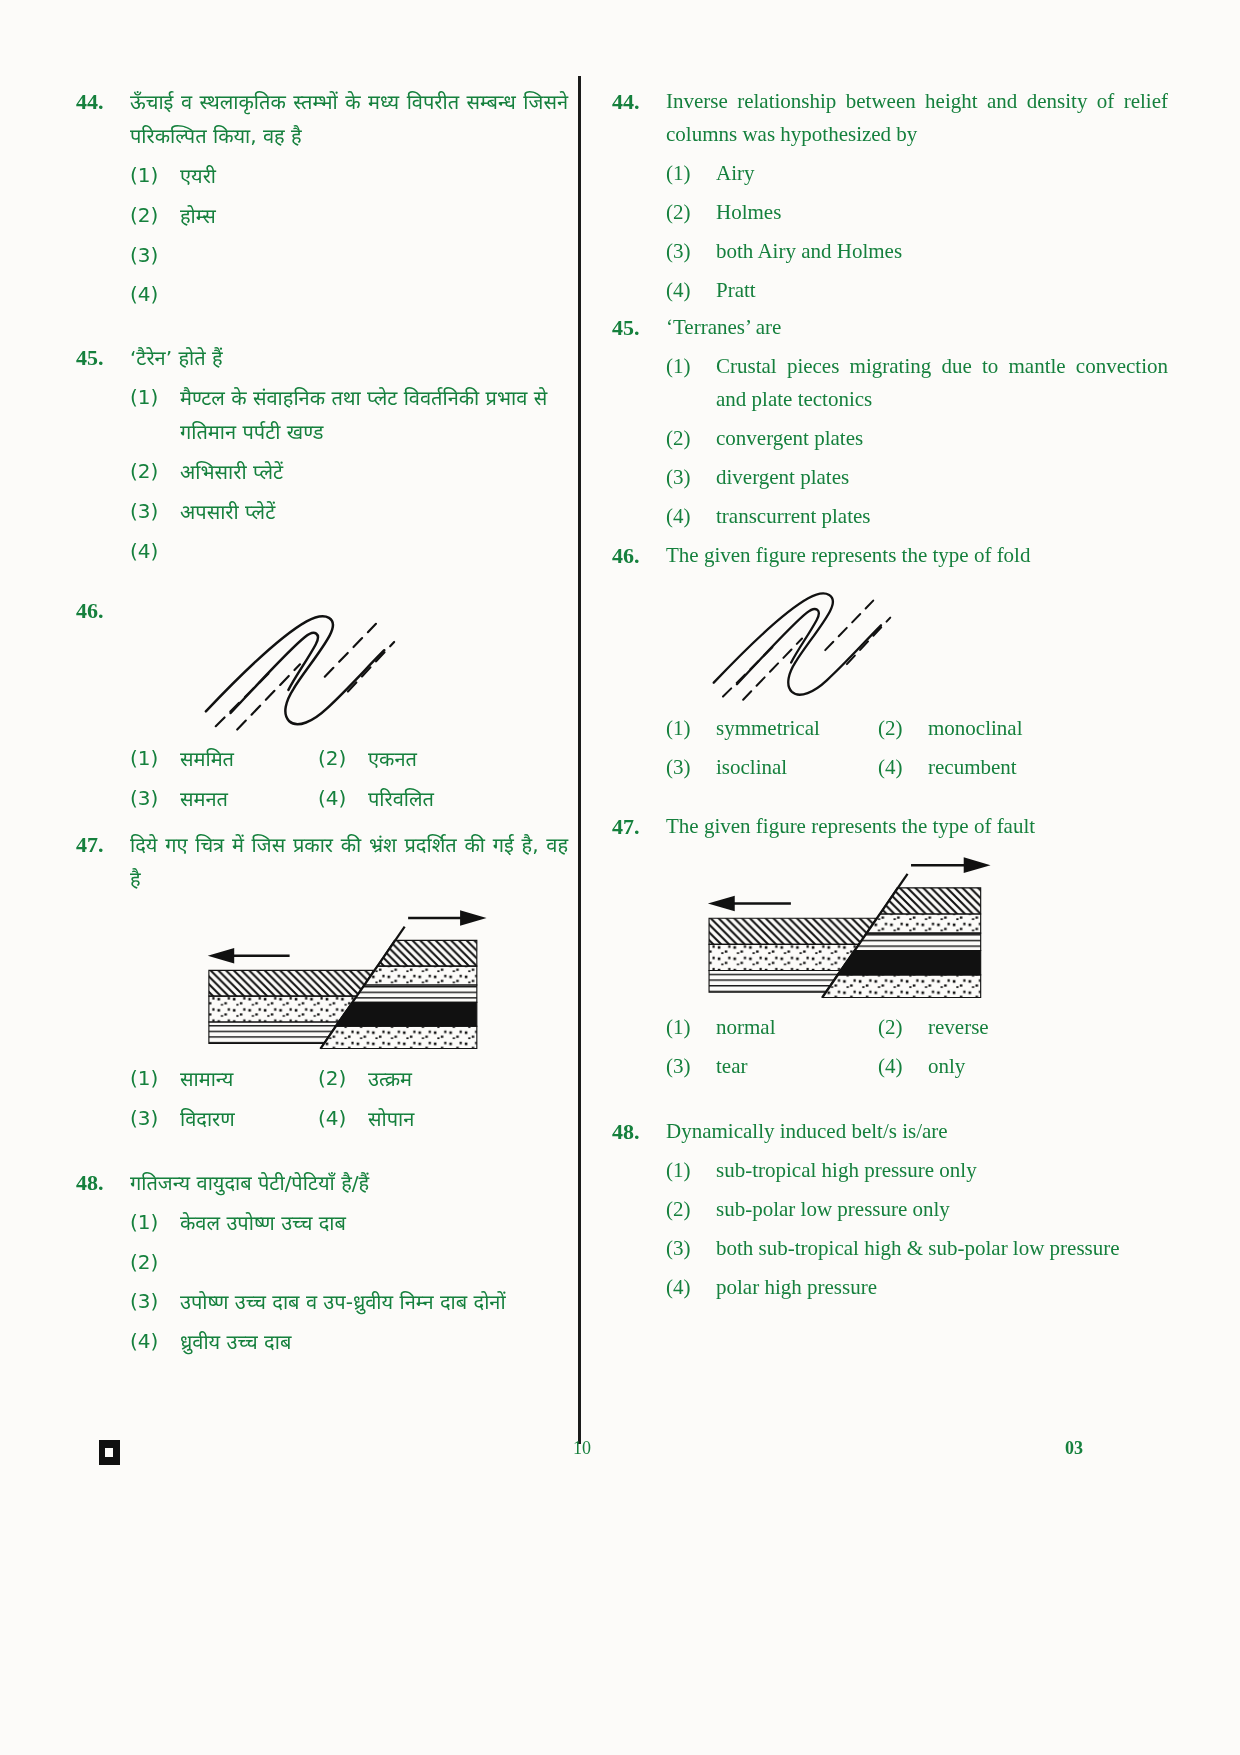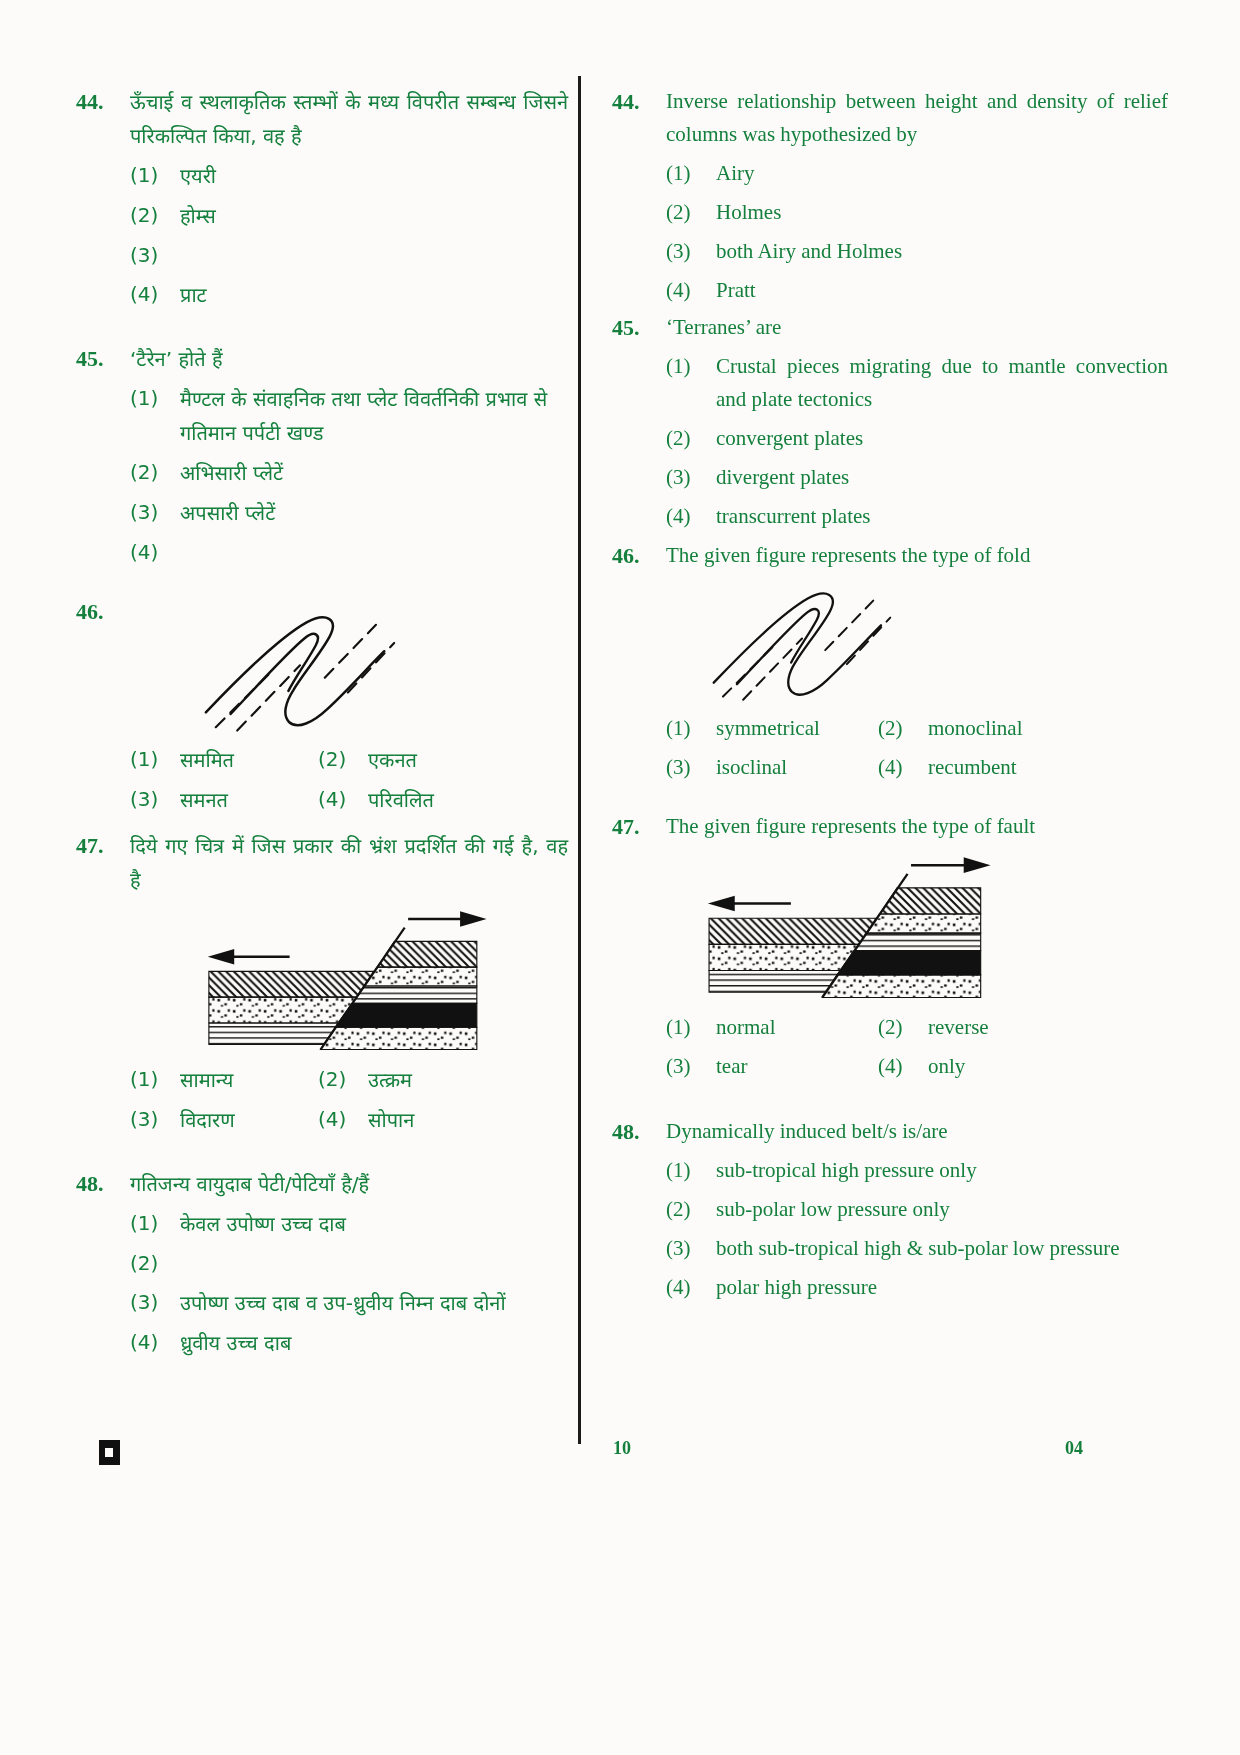--- a/index.html
+++ b/index.html
@@ -45,22 +45,22 @@
   .mr46{margin-bottom:26px;} .mr47{margin-bottom:32px;}
 
   .footer-marker{
     position:absolute;left:99px;top:1440px;width:21px;height:25px;
     background:#101010;
   }
   .footer-marker::after{
     content:"";position:absolute;left:6px;top:8px;width:8px;height:9px;background:#fcfbf9;
   }
   .footer-page{
-    position:absolute;left:592px;top:1438px;width:60px;text-align:center;
-    font-weight:700;font-size:18px;
+    position:absolute;left:552px;top:1438px;width:60px;text-align:center;
+    font-weight:400;font-size:18px;
   }
   .footer-code{
     position:absolute;left:1044px;top:1438px;width:60px;text-align:center;
     font-weight:700;font-size:18px;
   }
   svg{display:block;}
 </style>
 </head>
 <body>
 
@@ -97,21 +97,20 @@
             </div>
           <div class="opt">
               <span class="ol">(2)</span>
               <span class="ot">होम्स</span>
             </div>
           <div class="opt">
               <span class="ol">(3)</span>
             </div>
           <div class="opt">
               <span class="ol">(4)</span>
-              <span class="ot">प्राट</span>
             </div>
         </div>
       </div>
     </div>
 
     <div class="q ml45">
       <div class="qn">45.</div>
       <div class="qb">
         <div class="qt">‘टैरेन’ होते हैं</div>
         <div class="opts">
@@ -401,14 +400,14 @@
               <span class="ol">(4)</span>
               <span class="ot">polar high pressure</span>
             </div>
         </div>
       </div>
     </div>
   </div>
 
   <div class="footer-marker"></div>
   <div class="footer-page">10</div>
-  <div class="footer-code">04</div>
+  <div class="footer-code">03</div>
 </div>
 
 </body></html>

